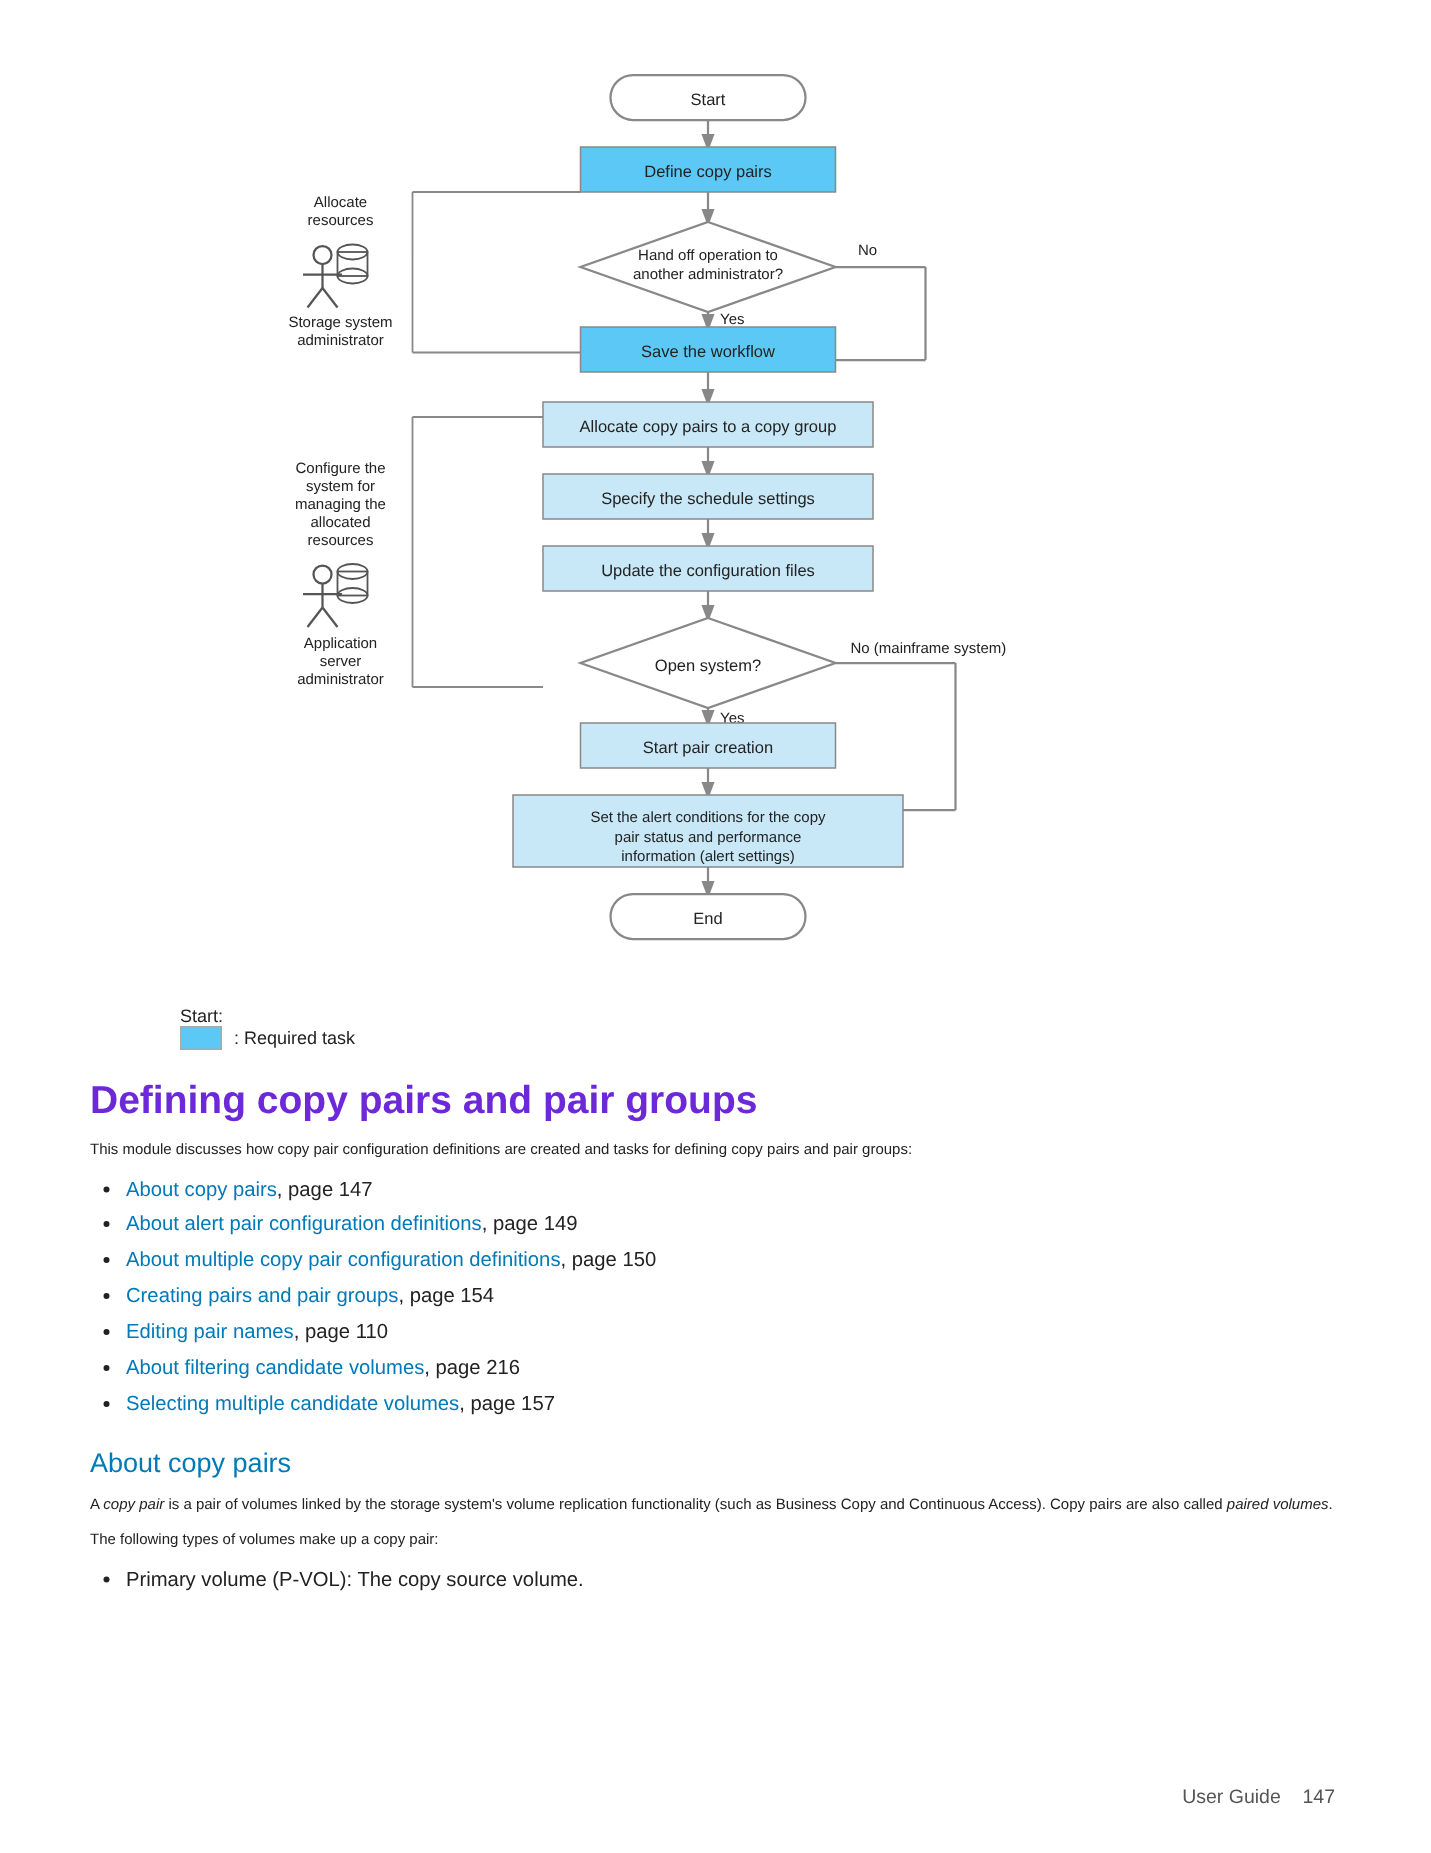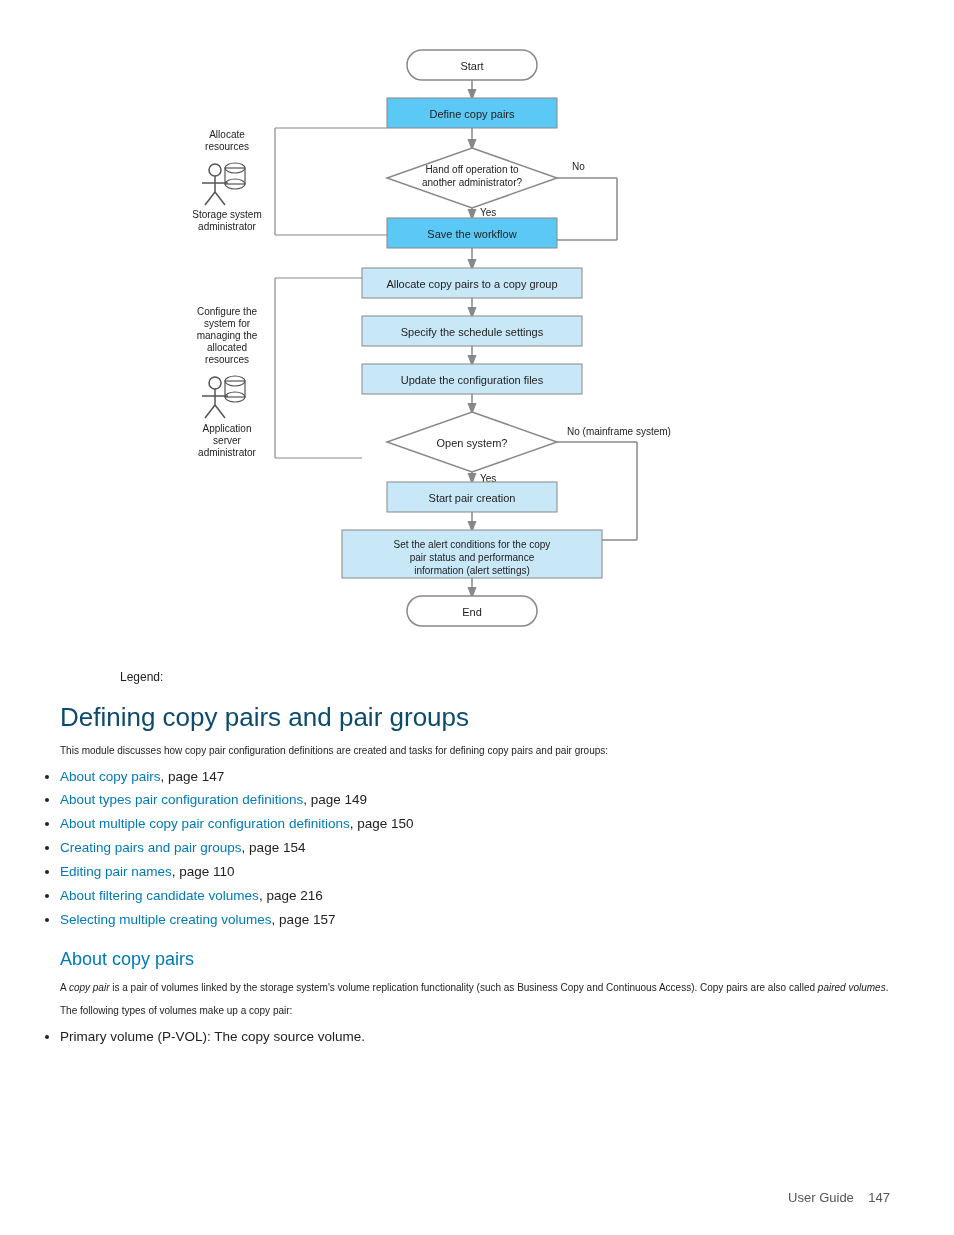--- a/index.html
+++ b/index.html
@@ -48,37 +48,38 @@
       height: 16px;
       margin-right: 8px;
       border: 1px solid #aaa;
     }
     .legend-box.required { background: #5bc8f5; }
     .legend-box.optional { background: #c8e8f8; }
 
     
     .section-title {
       font-size: 26px;
-      font-weight: normal;
-      color: #0c4a6e;
+      font-weight: bold;
+      color: #6d28d9;
       margin-top: 18px;
       margin-bottom: 10px;
       border-bottom: none;
     }
 
     
     .body-text {
       font-size: 10px;
       line-height: 1.55;
       margin-bottom: 8px;
       color: #222;
     }
 
     
     .bullet-list {
+      margin-left: 24px;
       margin-bottom: 12px;
     }
     .bullet-list li {
       margin-bottom: 3px;
       font-size: 13.5px;
       line-height: 1.55;
       list-style: disc;
     }
     .bullet-list li a {
       color: #0079b8;
@@ -232,48 +233,52 @@
 
       <line x1="108" y1="258" x2="108" y2="438" stroke="#888" stroke-width="1.2"></line>
       <line x1="108" y1="258" x2="195" y2="258" stroke="#888" stroke-width="1.2"></line>
       <line x1="108" y1="438" x2="195" y2="438" stroke="#888" stroke-width="1.2"></line>
 
     </svg>
   </div>
 </div>
 
 <div class="legend">
-  <span>Legend:</span>
+  <span>Start:</span>
+  <div class="legend-item">
+    <div class="legend-box required"></div>
+    <span>: Required task</span>
+  </div>
 </div>
 
 <h1 class="section-title">Defining copy pairs and pair groups</h1>
 
 <p class="body-text">This module discusses how copy pair configuration definitions are created and tasks for defining copy pairs and pair groups:</p>
 
 <ul class="bullet-list">
   <li>
     <a href="#">About copy pairs</a><span class="page-ref">, page 147</span>
   </li>
   <li>
-    <a href="#">About types pair configuration definitions</a><span class="page-ref">, page 149</span>
+    <a href="#">About alert pair configuration definitions</a><span class="page-ref">, page 149</span>
   </li>
   <li>
     <a href="#">About multiple copy pair configuration definitions</a><span class="page-ref">, page 150</span>
   </li>
   <li>
     <a href="#">Creating pairs and pair groups</a><span class="page-ref">, page 154</span>
   </li>
   <li>
     <a href="#">Editing pair names</a><span class="page-ref">, page 110</span>
   </li>
   <li>
     <a href="#">About filtering candidate volumes</a><span class="page-ref">, page 216</span>
   </li>
   <li>
-    <a href="#">Selecting multiple creating volumes</a><span class="page-ref">, page 157</span>
+    <a href="#">Selecting multiple candidate volumes</a><span class="page-ref">, page 157</span>
   </li>
 </ul>
 
 <h2 class="subsection-title">About copy pairs</h2>
 
 <p class="body-text">
   A <em>copy pair</em> is a pair of volumes linked by the storage system's volume replication functionality (such as Business Copy and Continuous Access). Copy pairs are also called <em>paired volumes</em>.
 </p>
 <p class="body-text">The following types of volumes make up a copy pair:</p>
 

